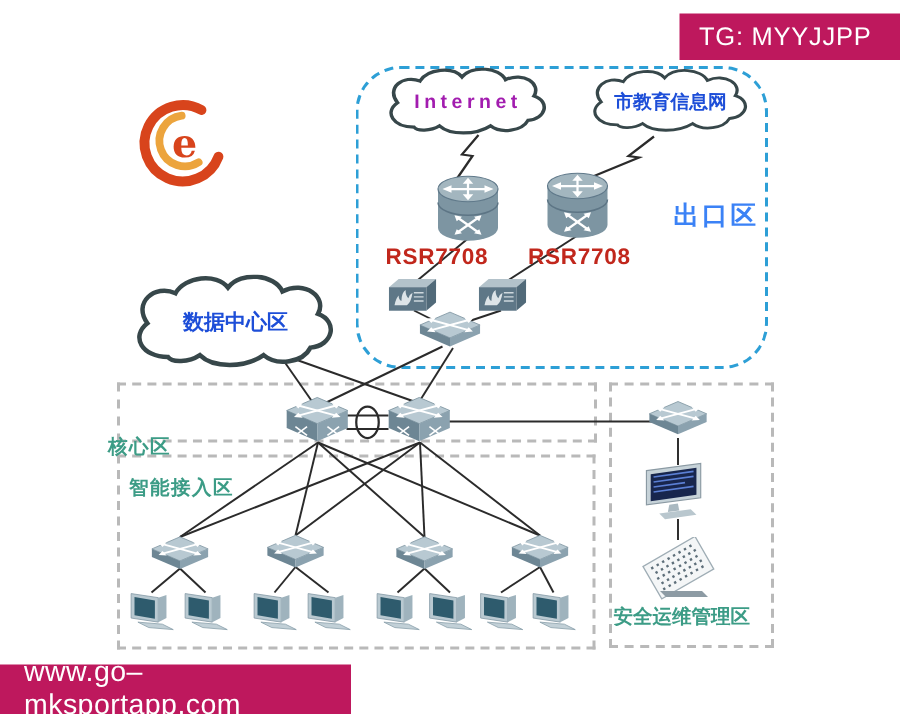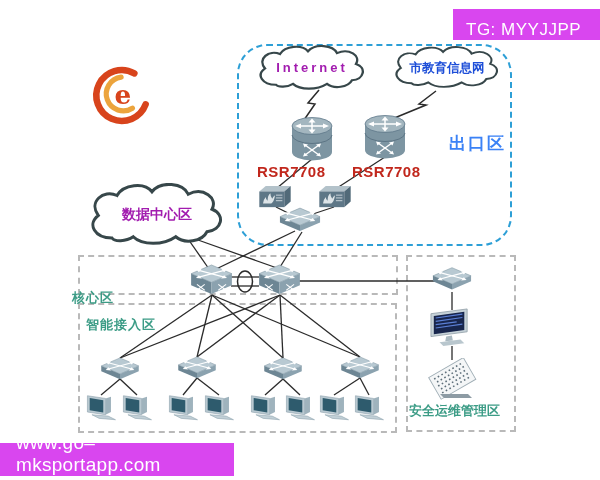--- a/index.html
+++ b/index.html
@@ -1,20 +1,20 @@
 <!DOCTYPE html>
 <html><head>
 <meta charset="utf-8">
 <style>
   html,body{margin:0;padding:0;background:#fff;}
   #stage{position:relative;width:600px;height:480px;background:#ffffff;overflow:hidden;
          font-family:"Liberation Sans","DejaVu Sans",sans-serif;}
   .abs{position:absolute;}
   
-  .banner{background:#d946ef;color:#fff;display:flex;align-items:flex-end;z-index:60;}
+  .banner{background:#be185d;color:#fff;display:flex;align-items:center;z-index:60;}
   #tg-badge{top:9px;right:0;height:31px;width:134px;padding-left:13px;font-size:17px;letter-spacing:0.5px;}
   #site-banner{top:443px;left:0;height:33px;width:218px;padding-left:16px;font-size:19px;letter-spacing:0.3px;}
   
   .zone{position:absolute;box-sizing:border-box;z-index:5;}
   #zone-exit{left:237px;top:44px;width:275px;height:202px;border:2px dashed #2d9fd6;border-radius:30px;}
   #zone-core{left:78px;top:255px;width:320px;height:40px;border:2px dashed #b9b9b9;}
   #zone-access{left:78px;top:303px;width:319px;height:130px;border:2px dashed #b9b9b9;}
   #zone-security{left:406px;top:255px;width:110px;height:177px;border:2px dashed #b9b9b9;}
   .zone-label-green{position:absolute;color:#3c9c86;font-weight:bold;font-size:13px;z-index:40;letter-spacing:1px;}
   #label-exit{left:449px;top:132px;color:#3b82f6;font-weight:bold;font-size:17px;z-index:40;letter-spacing:2px;}
@@ -105,21 +105,21 @@
     <svg viewBox="0 0 120 52" preserveAspectRatio="none">
       <path d="M24,44 C10,44 4,33 13,26 C5,15 17,5 28,10 C33,1 50,-1 56,7 C63,-2 81,0 85,9 C97,3 109,12 104,21 C115,25 112,38 100,39 C96,47 82,49 75,43 C65,50 48,50 41,43 C35,47 26,47 24,44 Z" fill="#ffffff" stroke="#37474a" stroke-width="2.2"></path>
     </svg>
     <div class="cloud-text" style="top:14px;font-size:12.5px;color:#1d4ed8;">市教育信息网</div>
   </div>
 
   <div class="cloud" style="left:82px;top:183px;width:150px;height:65px;">
     <svg viewBox="0 0 120 52" preserveAspectRatio="none">
       <path d="M24,44 C10,44 4,33 13,26 C5,15 17,5 28,10 C33,1 50,-1 56,7 C63,-2 81,0 85,9 C97,3 109,12 104,21 C115,25 112,38 100,39 C96,47 82,49 75,43 C65,50 48,50 41,43 C35,47 26,47 24,44 Z" fill="#ffffff" stroke="#37474a" stroke-width="2.4"></path>
     </svg>
-    <div class="cloud-text" style="top:23px;font-size:14px;color:#a21caf;">数据中心区</div>
+    <div class="cloud-text" style="top:23px;font-size:14px;color:#1d4ed8;">数据中心区</div>
   </div>
 
   <div class="device" style="left:290px;top:115px;width:44px;height:48px;">
     <svg viewBox="0 0 44 48">
       <path d="M2,11 v26 a20,8.5 0 0 0 40,0 v-26 z" fill="#7d95a2"></path>
       <path d="M2,20 a20,8.5 0 0 0 40,0" stroke="#5d7585" fill="none" stroke-width="1"></path>
       <ellipse cx="22" cy="11" rx="20" ry="8.5" fill="#a3b6bf" stroke="#60798a" stroke-width="0.8"></ellipse>
       <g stroke="#fff" stroke-width="1.5">
         <line x1="10" y1="11" x2="34" y2="11"></line>
           <line x1="22" y1="6" x2="22" y2="16"></line>

